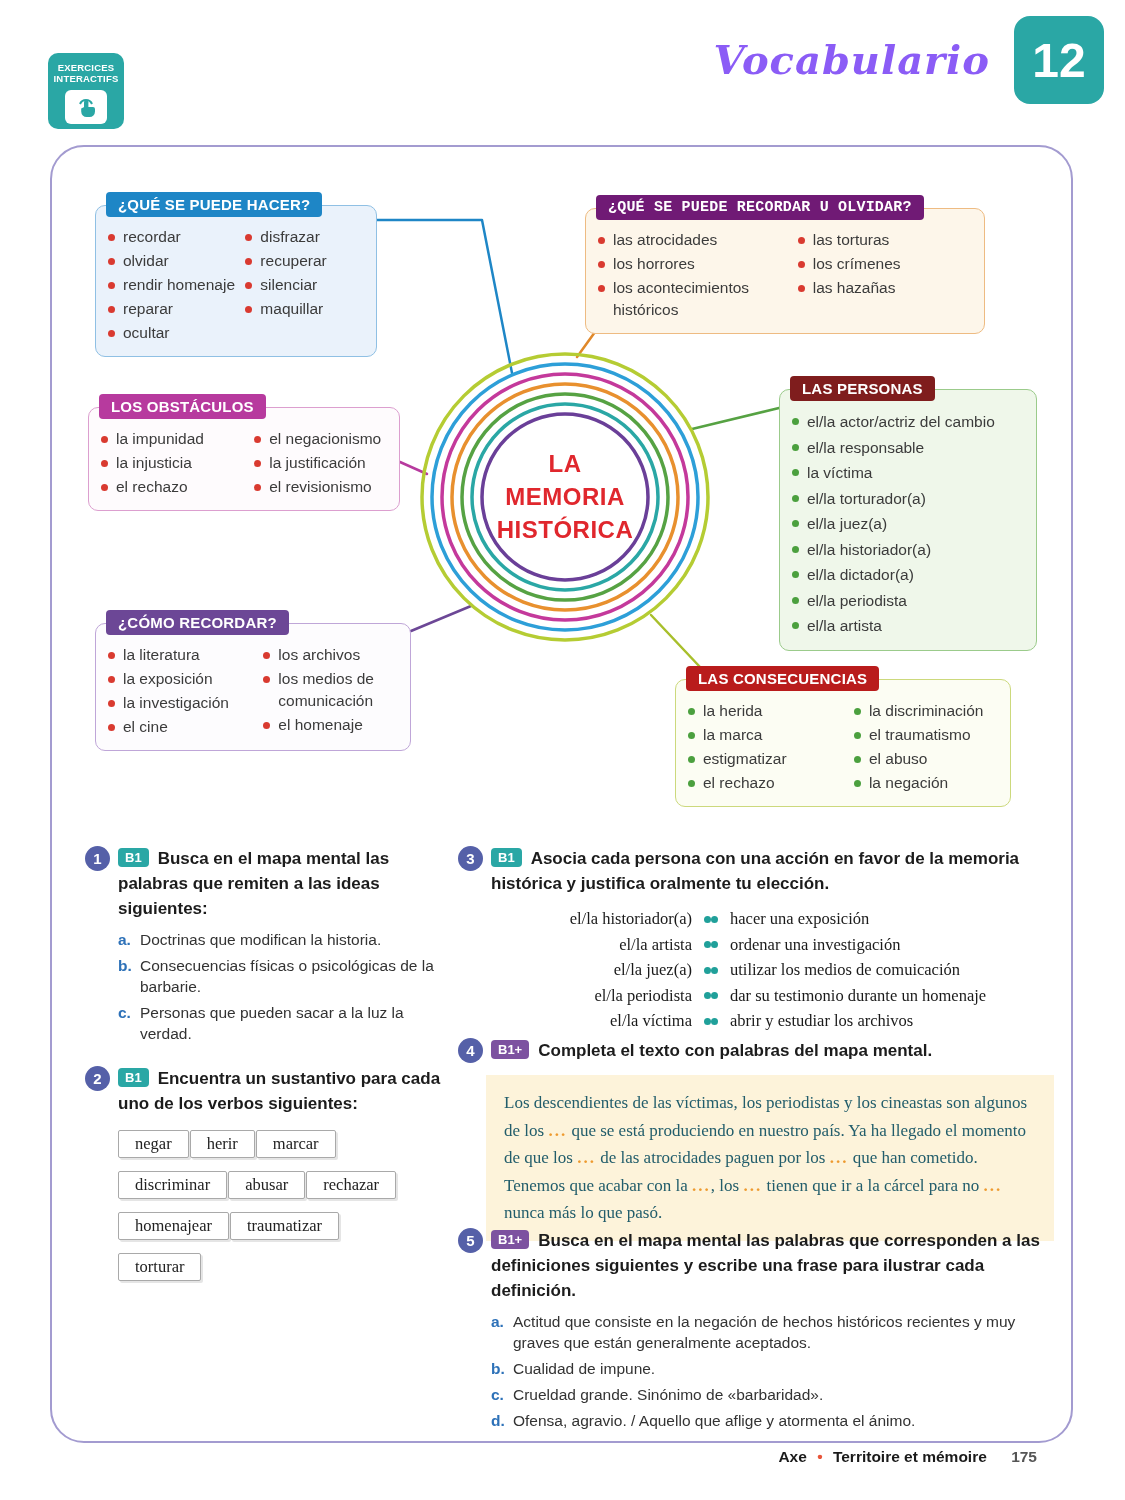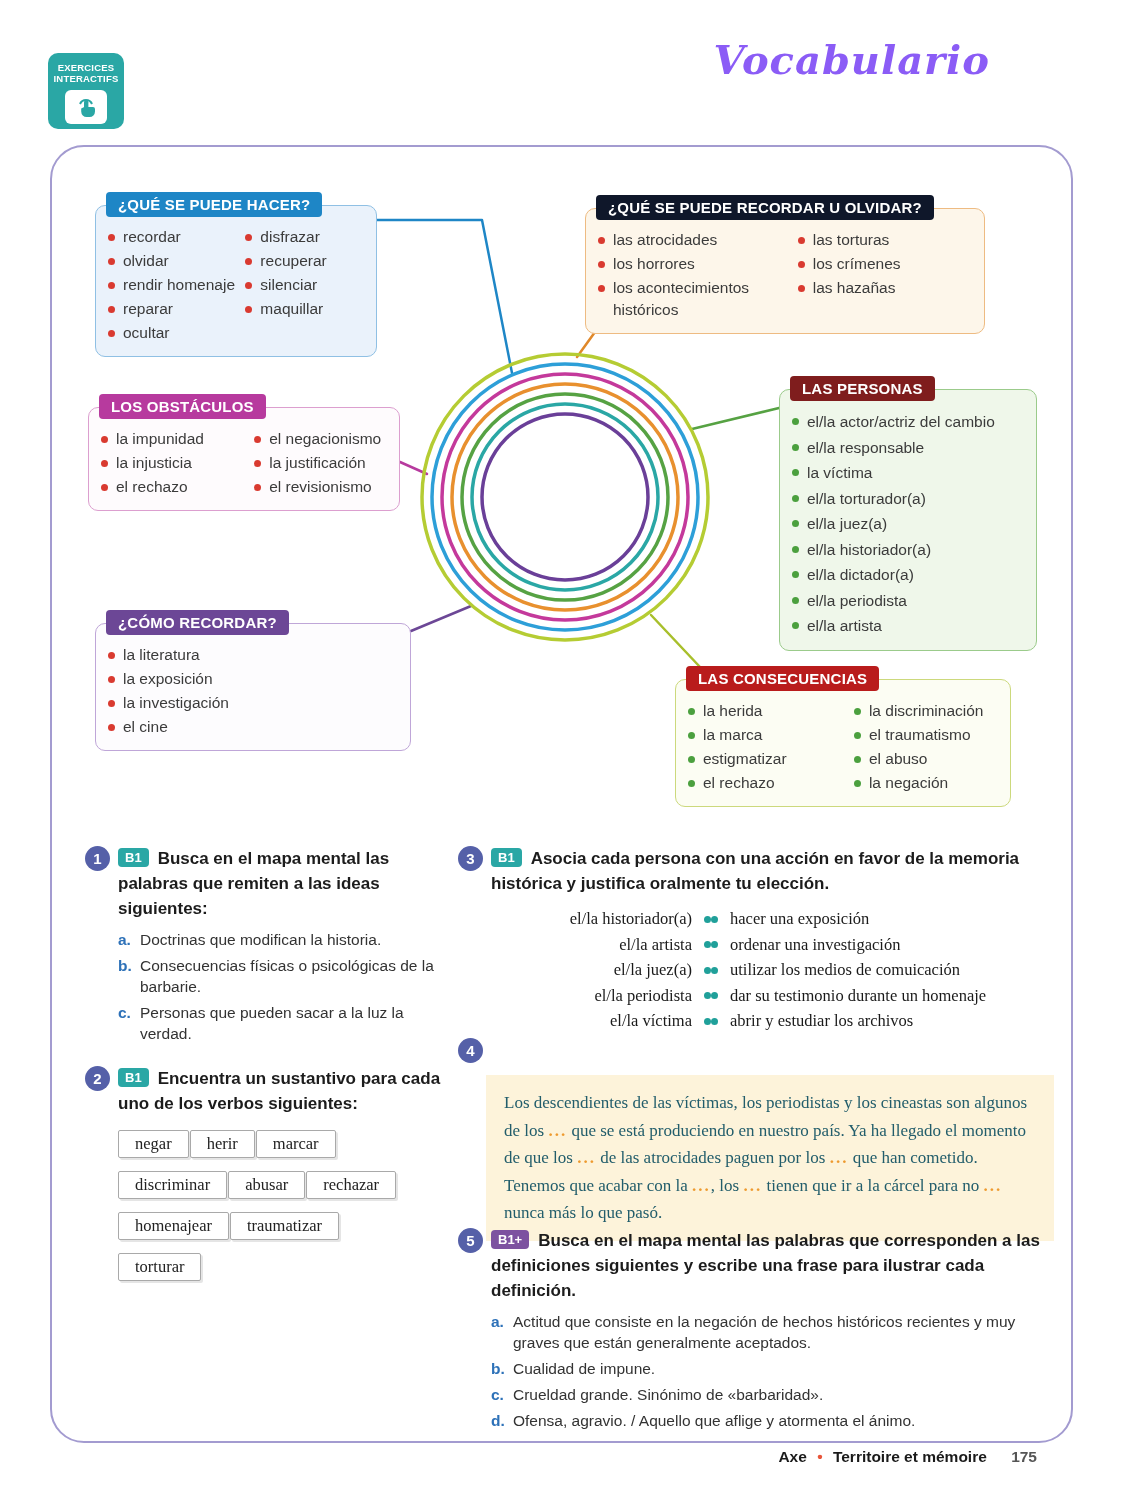--- a/index.html
+++ b/index.html
@@ -32,21 +32,21 @@
   .mm-cols{display:flex;}
   .colA{flex:1.12;} .colB{flex:1;}
   .mm-list{list-style:none;margin:0;padding:0;}
   .mm-item{display:flex;font-size:15.5px;line-height:22px;color:#3b3b3b;margin-bottom:2px;}
   .blt{flex:none;width:7px;height:7px;border-radius:50%;margin:8px 8px 0 0;background:#d93a30;}
   .blt-green .blt{background:#4ba03e;}
 
   .box-hacer{left:95px;top:205px;width:282px;border-color:#8fc0e4;background:#eaf2fb;}
   .box-hacer .mm-head{background:#1e86c6;}
   .box-recordar{left:585px;top:208px;width:400px;border-color:#eebb82;background:#fdf6ea;}
-  .box-recordar .mm-head{background:#0f172a;}
+  .box-recordar .mm-head{background:#701a75;font-family:Liberation Mono, monospace;}
   .box-obstaculos{left:88px;top:407px;width:312px;border-color:#dc9fcf;background:#fefbfd;}
   .box-obstaculos .mm-head{background:#b73a9e;}
   .box-personas{left:779px;top:389px;width:258px;border-color:#9bcb8b;background:#eff7ea;}
   .box-personas .mm-head{background:#7f1d1d;}
   .box-personas .mm-item{line-height:23.5px;}
   .box-como{left:95px;top:623px;width:316px;border-color:#bfa6d8;background:#fdfcfe;}
   .box-como .mm-head{background:#6c4796;}
   .box-consec{left:675px;top:679px;width:336px;border-color:#ccd97c;background:#fcfdf3;}
   .box-consec .mm-head{background:#b91c1c;}
 
@@ -109,38 +109,44 @@
     <div class="ib-iconwrap">
       <svg width="30" height="26" viewBox="0 0 30 26">
         <path d="M9 10 a6.5 6.5 0 0 1 12 0" fill="none" stroke="#2aa7a5" stroke-width="2"></path>
         <rect x="13" y="6" width="4.4" height="11" rx="2.2" fill="#2aa7a5"></rect>
         <path d="M13.2 13 h8.8 a2 2 0 0 1 2 2 v2.6 a5.4 5.4 0 0 1 -5.4 5.4 h-3 a5.4 5.4 0 0 1 -5.4 -5.4 v-3 z" fill="#2aa7a5"></path>
       </svg>
     </div>
   </div>
 
   <div class="vocab-title">Vocabulario</div>
+  <div class="chapter-num">12</div>
 
   <svg class="mm-svg" width="1019" height="700" viewBox="0 0 1019 700">
     <polyline points="327,75 432,75 462,228" fill="none" stroke="#1e86c6" stroke-width="2.5" stroke-linecap="round" stroke-linejoin="round"></polyline>
     <polyline points="545,187 527,212" fill="none" stroke="#e0882a" stroke-width="2.5" stroke-linecap="round"></polyline>
     <polyline points="350,317 377,329" fill="none" stroke="#b73a9e" stroke-width="2.5" stroke-linecap="round"></polyline>
     <polyline points="729,263 642,284" fill="none" stroke="#56a243" stroke-width="2.5" stroke-linecap="round"></polyline>
     <polyline points="361,486 421,461" fill="none" stroke="#6c4796" stroke-width="2.5" stroke-linecap="round"></polyline>
     <polyline points="650,522 601,470" fill="none" stroke="#a8bf2b" stroke-width="2.5" stroke-linecap="round"></polyline>
     <circle cx="515" cy="352" r="143" fill="none" stroke="#b5cc33" stroke-width="3.5"></circle>
     <circle cx="515" cy="352" r="133" fill="none" stroke="#2d9fd8" stroke-width="3.5"></circle>
     <circle cx="515" cy="352" r="123" fill="none" stroke="#c4399b" stroke-width="3.5"></circle>
     <circle cx="515" cy="352" r="113" fill="none" stroke="#e8902e" stroke-width="3.5"></circle>
     <circle cx="515" cy="352" r="103" fill="none" stroke="#56a243" stroke-width="3.5"></circle>
     <circle cx="515" cy="352" r="93" fill="none" stroke="#2aa7a5" stroke-width="3.5"></circle>
     <circle cx="515" cy="352" r="83" fill="none" stroke="#6a3f98" stroke-width="3.5"></circle>
     <circle cx="515" cy="352" r="76" fill="#ffffff"></circle>
   </svg>
 
+  <div class="mm-center">
+    <div>LA</div>
+    <div>MEMORIA</div>
+    <div>HISTÓRICA</div>
+  </div>
 
   <div class="mm-box box-hacer">
     <div class="mm-head">¿QUÉ SE PUEDE HACER?</div>
     <div class="mm-cols">
       <ul class="mm-list colA">
           <li class="mm-item">
             <span class="blt"></span>
             <span>recordar</span>
           </li>
           <li class="mm-item">
@@ -303,20 +309,34 @@
             <span class="blt"></span>
             <span>la exposición</span>
           </li>
           <li class="mm-item">
             <span class="blt"></span>
             <span>la investigación</span>
           </li>
           <li class="mm-item">
             <span class="blt"></span>
             <span>el cine</span>
+          </li>
+        </ul>
+      <ul class="mm-list colB">
+          <li class="mm-item">
+            <span class="blt"></span>
+            <span>los archivos</span>
+          </li>
+          <li class="mm-item">
+            <span class="blt"></span>
+            <span>los medios de comunicación</span>
+          </li>
+          <li class="mm-item">
+            <span class="blt"></span>
+            <span>el homenaje</span>
           </li>
         </ul>
     </div>
   </div>
 
   <div class="mm-box box-consec blt-green">
     <div class="mm-head">LAS CONSECUENCIAS</div>
     <div class="mm-cols">
       <ul class="mm-list colA">
           <li class="mm-item">
@@ -451,20 +471,23 @@
             <span class="dot"></span>
             <span>abrir y estudiar los archivos</span>
           </li>
         </ul>
     </div>
   </div>
 
   <div class="ex ex4">
     <div class="ex-head">
       <span class="ex-num">4</span>
+      <div>
+        <span class="lvl lvl-plus">B1+</span><span class="instr">Completa el texto con palabras del mapa mental.</span>
+      </div>
     </div>
     <div class="cloze"><span>Los descendientes de las víctimas, los periodistas y los cineastas son algunos de los </span><span class="dots">...</span><span> que se está produciendo en nuestro país. Ya ha llegado el momento de que los </span><span class="dots">...</span><span> de las atrocidades paguen por los </span><span class="dots">...</span><span> que han cometido. Tenemos que acabar con la </span><span class="dots">...</span><span>, los </span><span class="dots">...</span><span> tienen que ir a la cárcel para no </span><span class="dots">...</span><span> nunca más lo que pasó.</span></div>
   </div>
 
   <div class="ex ex5">
     <div class="ex-head">
       <span class="ex-num">5</span>
       <div>
         <span class="lvl lvl-plus">B1+</span><span class="instr">Busca en el mapa mental las palabras que corresponden a las definiciones siguientes y escribe una frase para ilustrar cada definición.</span>
       </div>

